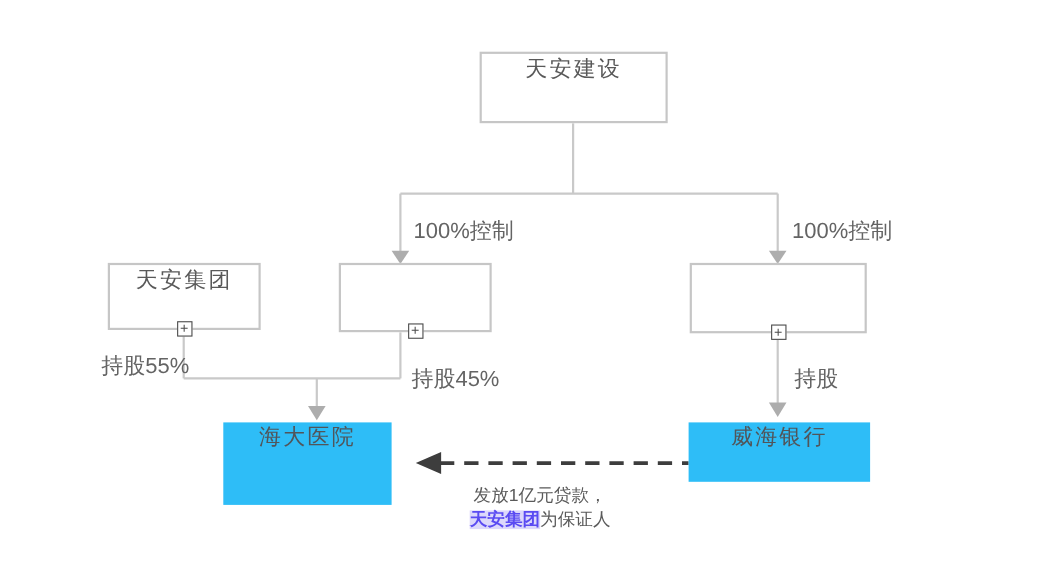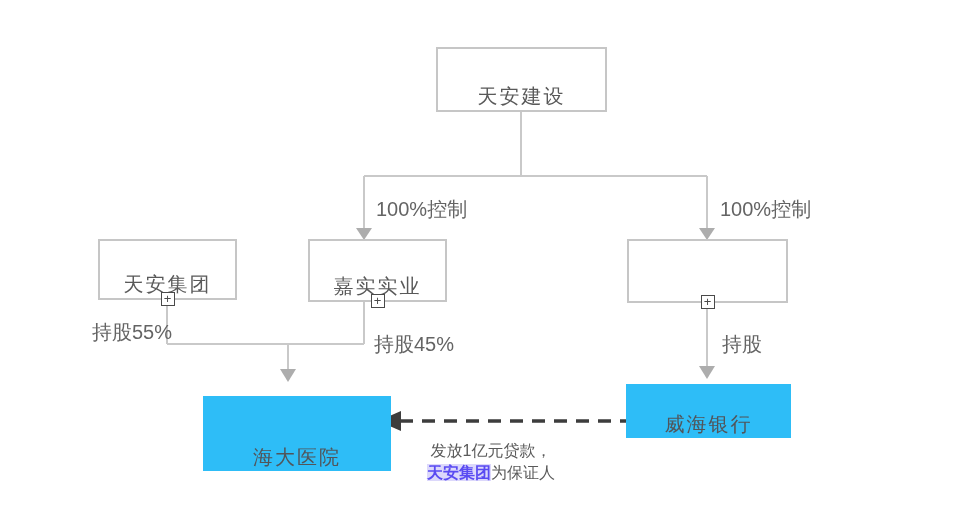--- a/index.html
+++ b/index.html
@@ -13,21 +13,21 @@
     overflow: hidden;
   }
   svg.wires {
     position: absolute;
     left: 0; top: 0;
     width: 954px; height: 524px;
   }
   .node {
     position: absolute;
     display: flex;
-    align-items: flex-end;
+    align-items: flex-start;
     justify-content: center;
     background: #ffffff;
     border: 2px solid #c6c6c6;
     color: #595959;
     font-size: 20px;
     letter-spacing: 2px;
     white-space: nowrap;
   }
   .node.highlight {
     background: #2ebdf7;
@@ -112,29 +112,28 @@
   <div class="node" style="left:436px; top:47px; width:171px; height:65px;">
     <span>天安建设</span>
   </div>
 
   <div class="node" style="left:98px; top:239px; width:139px; height:61px;">
     <span>天安集团</span>
     <span class="expand-box">+</span>
   </div>
 
   <div class="node" style="left:308px; top:239px; width:139px; height:63px;">
-    <span>嘉实实业</span>
     <span class="expand-box">+</span>
   </div>
 
   <div class="node" style="left:627px; top:239px; width:161px; height:64px;">
     <span class="expand-box">+</span>
   </div>
 
-  <div class="node highlight" style="left:203px; top:396px; width:188px; height:75px;">
+  <div class="node highlight" style="left:203px; top:384px; width:153px; height:75px;">
     <span>海大医院</span>
   </div>
 
   <div class="node highlight" style="left:626px; top:384px; width:165px; height:54px;">
     <span>威海银行</span>
   </div>
 
   <div class="edge-label" style="left:376px; top:196px;">100%控制</div>
 
   <div class="edge-label" style="left:720px; top:196px;">100%控制</div>

